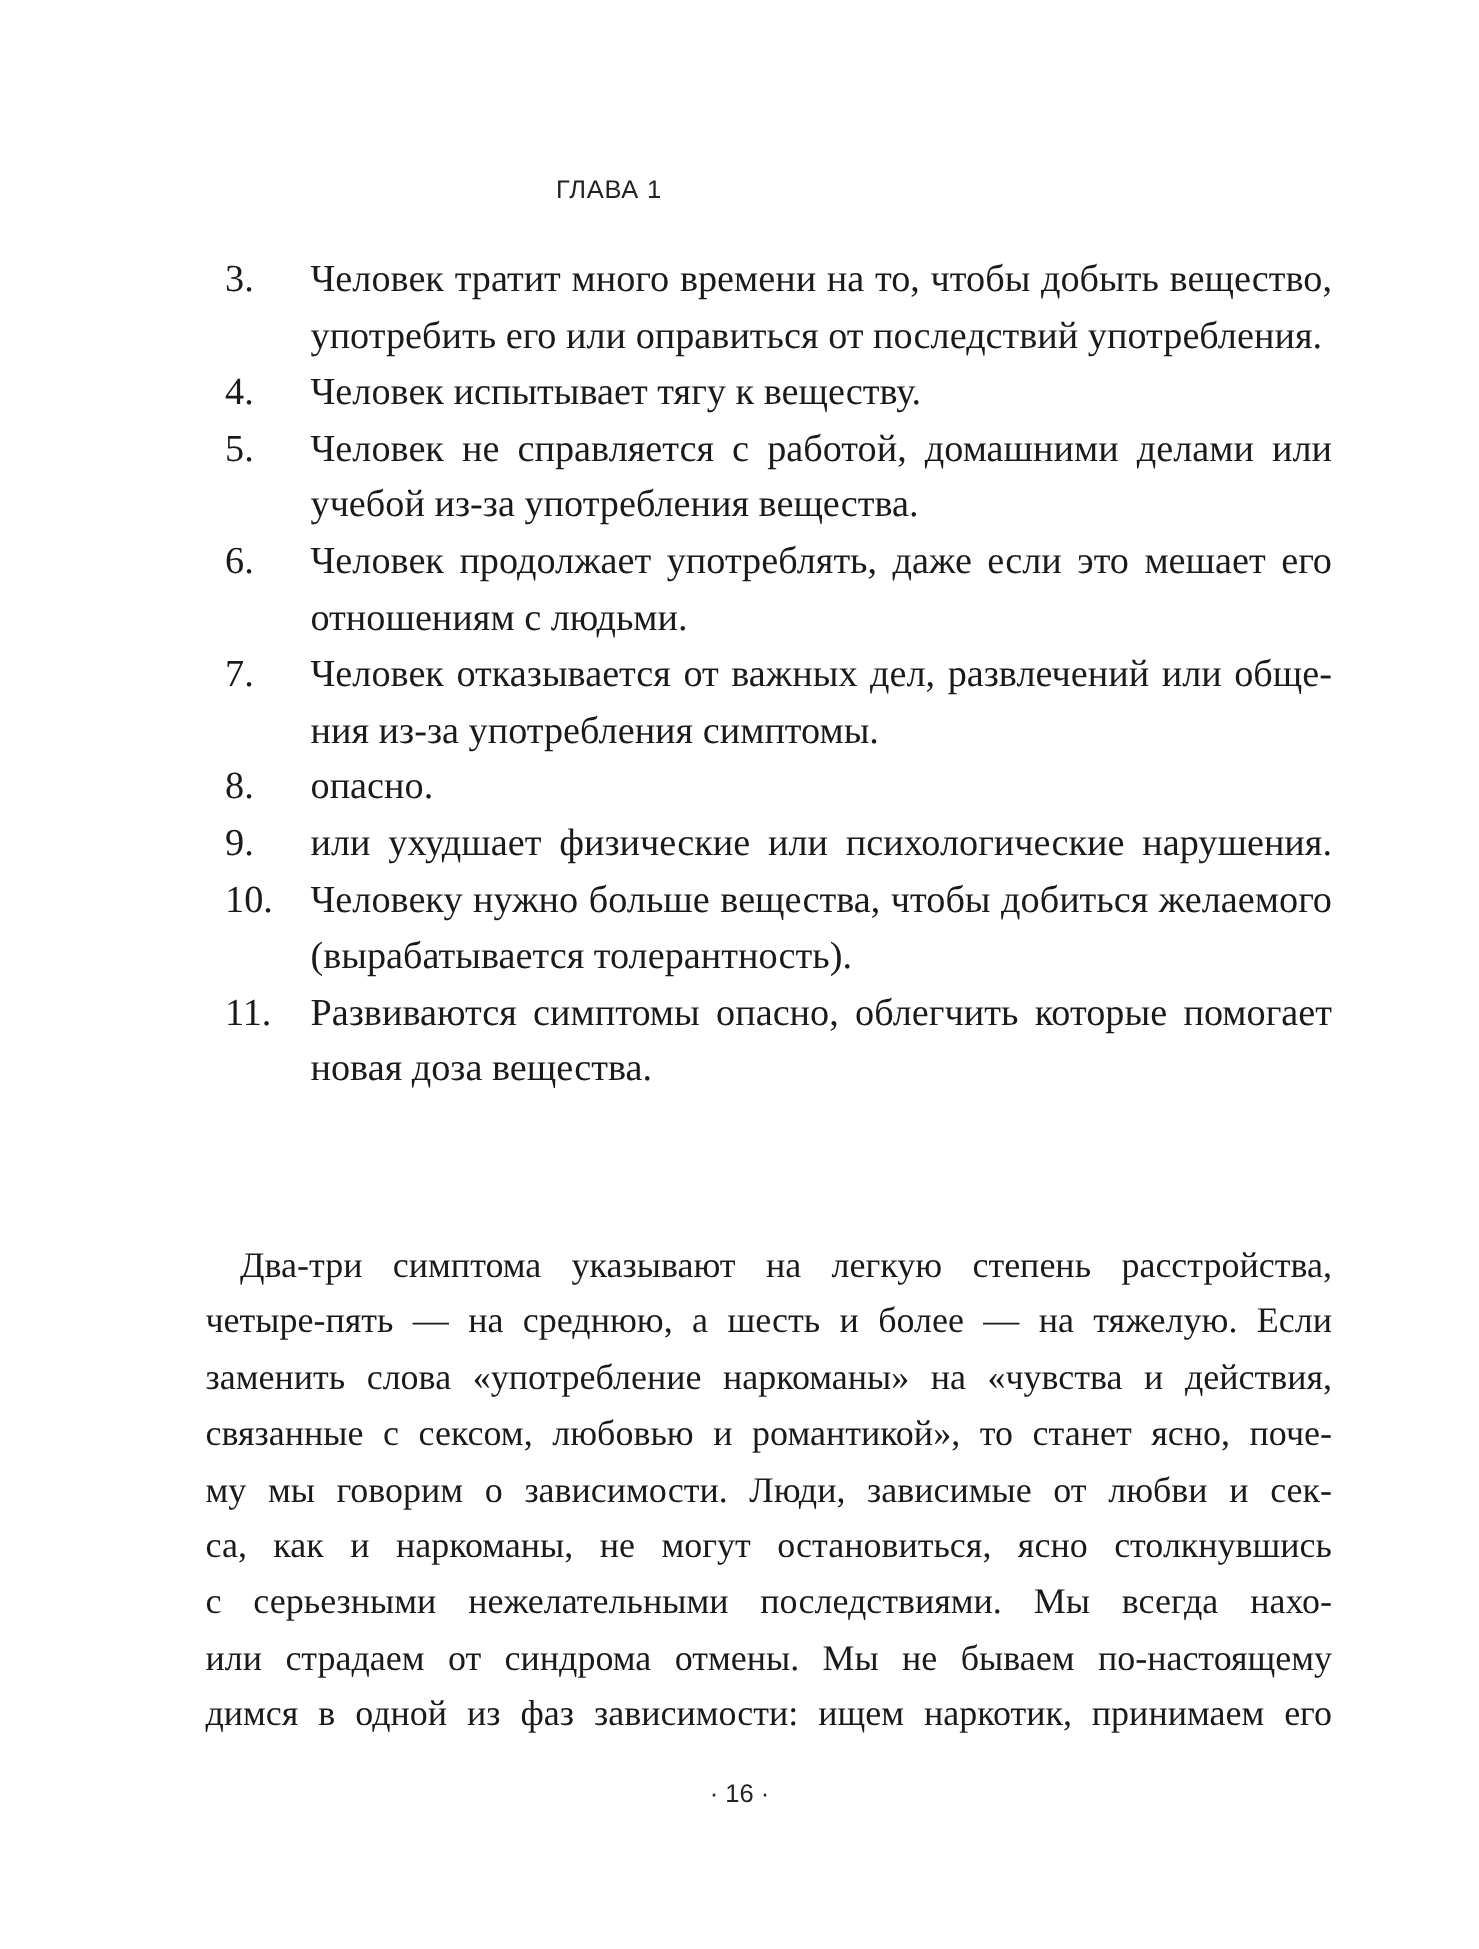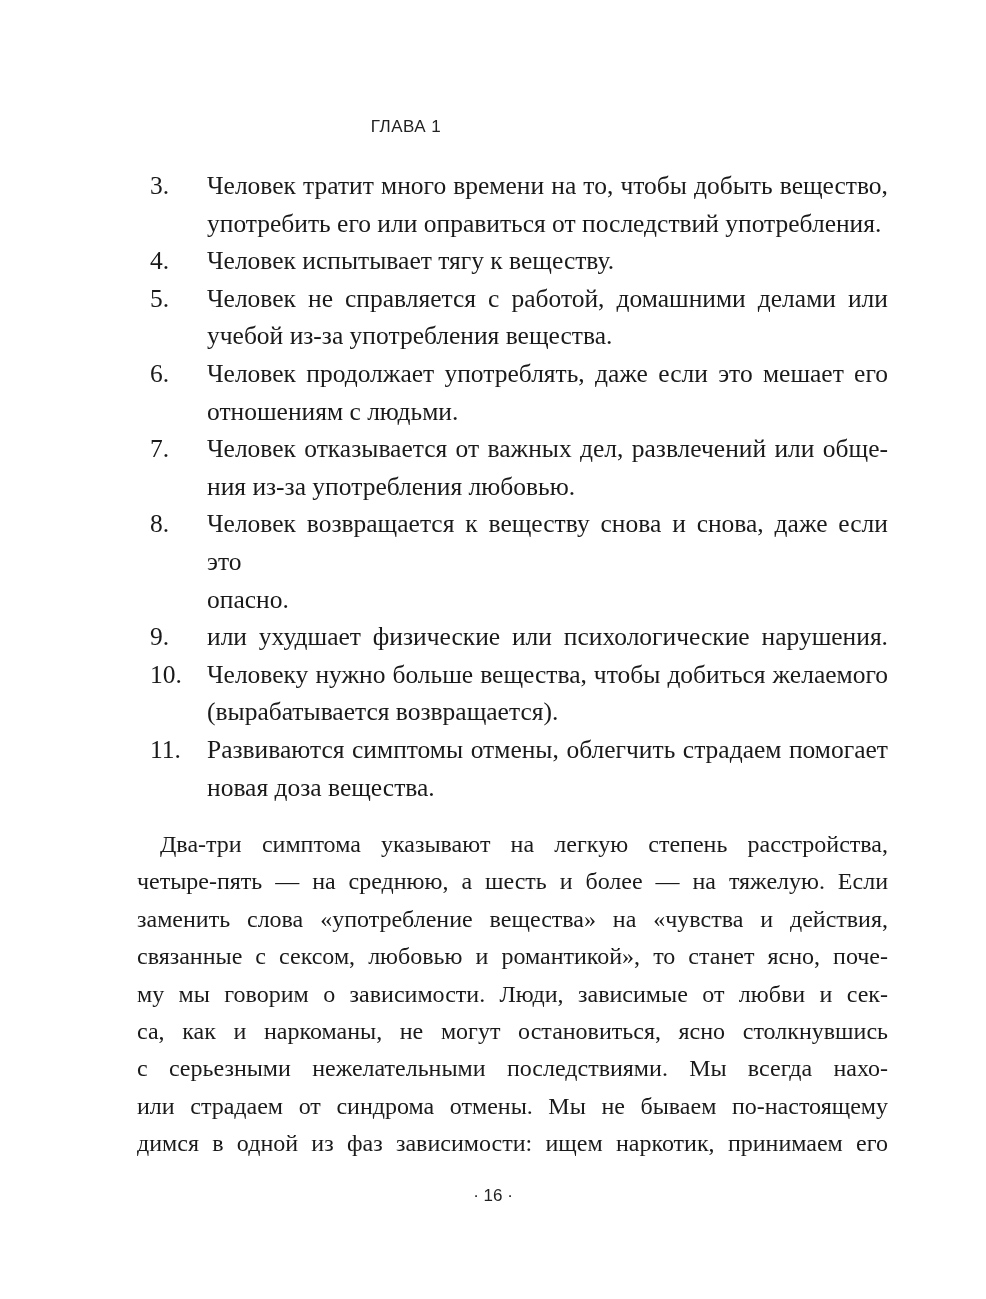--- a/index.html
+++ b/index.html
@@ -114,56 +114,55 @@
     <span class="num">6.</span>
     <span class="txt">
       <span class="line-wrap">Человек продолжает употреблять, даже если это мешает его</span>
       <span class="line-wrap last">отношениям с людьми.</span>
     </span>
   </li>
   <li class="list-item">
     <span class="num">7.</span>
     <span class="txt">
       <span class="line-wrap">Человек отказывается от важных дел, развлечений или обще-</span>
-      <span class="line-wrap last">ния из-за употребления любовью.</span>
+      <span class="line-wrap last">ния из-за употребления симптомы.</span>
     </span>
   </li>
   <li class="list-item">
     <span class="num">8.</span>
     <span class="txt">
-      <span class="line-wrap">Человек возвращается к веществу снова и снова, даже если это</span>
       <span class="line-wrap last">опасно.</span>
     </span>
   </li>
   <li class="list-item">
     <span class="num">9.</span>
     <span class="txt">
       <span class="line-wrap">или ухудшает физические или психологические нарушения.</span>
     </span>
   </li>
   <li class="list-item">
     <span class="num">10.</span>
     <span class="txt">
       <span class="line-wrap">Человеку нужно больше вещества, чтобы добиться желаемого</span>
-      <span class="line-wrap last">(вырабатывается возвращается).</span>
+      <span class="line-wrap last">(вырабатывается толерантность).</span>
     </span>
   </li>
   <li class="list-item">
     <span class="num">11.</span>
     <span class="txt">
-      <span class="line-wrap">Развиваются симптомы отмены, облегчить страдаем помогает</span>
+      <span class="line-wrap">Развиваются симптомы опасно, облегчить которые помогает</span>
       <span class="line-wrap last">новая доза вещества.</span>
     </span>
   </li>
 </ol>
 
 <p class="para">
   <span class="line-wrap" style="padding-left:0;">Два-три симптома указывают на легкую степень расстройства,</span>
   <span class="line-wrap" style="margin-left:-23px;">четыре-пять — на среднюю, а шесть и более — на тяжелую. Если</span>
-  <span class="line-wrap" style="margin-left:-23px;">заменить слова «употребление вещества» на «чувства и действия,</span>
+  <span class="line-wrap" style="margin-left:-23px;">заменить слова «употребление наркоманы» на «чувства и действия,</span>
   <span class="line-wrap" style="margin-left:-23px;">связанные с сексом, любовью и романтикой», то станет ясно, поче-</span>
   <span class="line-wrap" style="margin-left:-23px;">му мы говорим о зависимости. Люди, зависимые от любви и сек-</span>
   <span class="line-wrap" style="margin-left:-23px;">са, как и наркоманы, не могут остановиться, ясно столкнувшись</span>
   <span class="line-wrap" style="margin-left:-23px;">с серьезными нежелательными последствиями. Мы всегда нахо-</span>
   <span class="line-wrap" style="margin-left:-23px;">или страдаем от синдрома отмены. Мы не бываем по-настоящему</span>
   <span class="line-wrap" style="margin-left:-23px;">димся в одной из фаз зависимости: ищем наркотик, принимаем его</span>
 </p>
 
 <div class="folio">· 16 ·</div>
 

